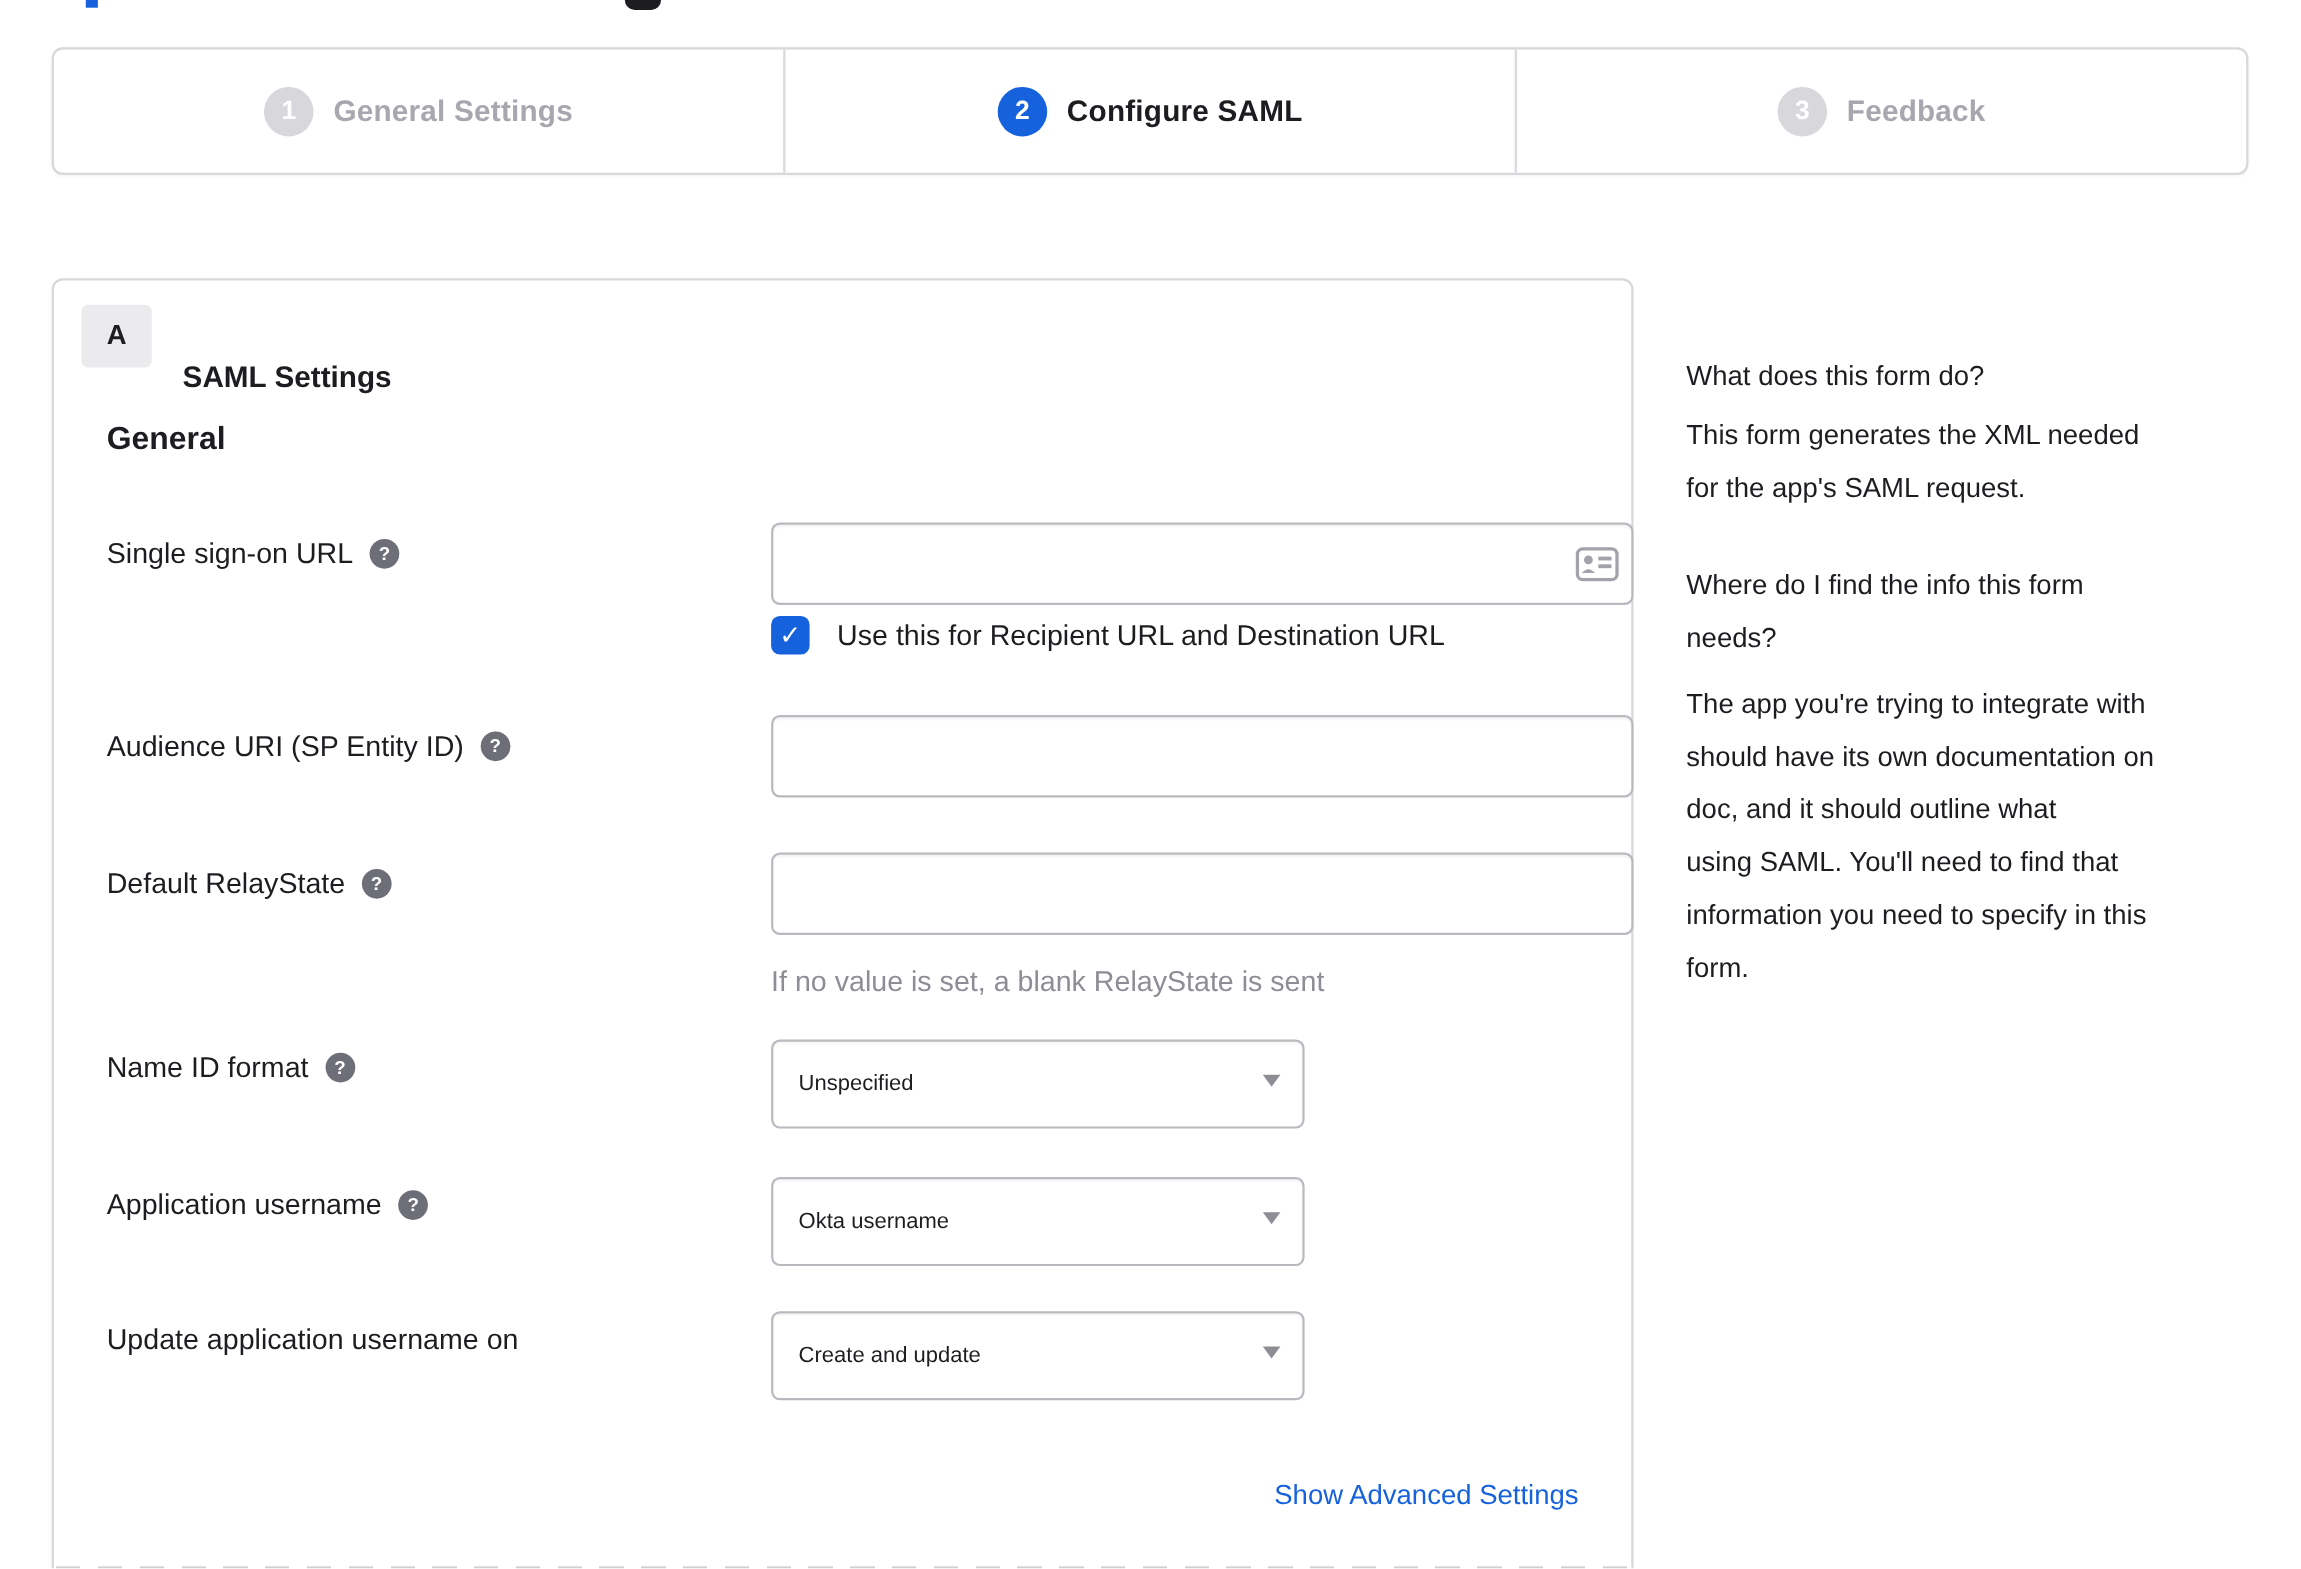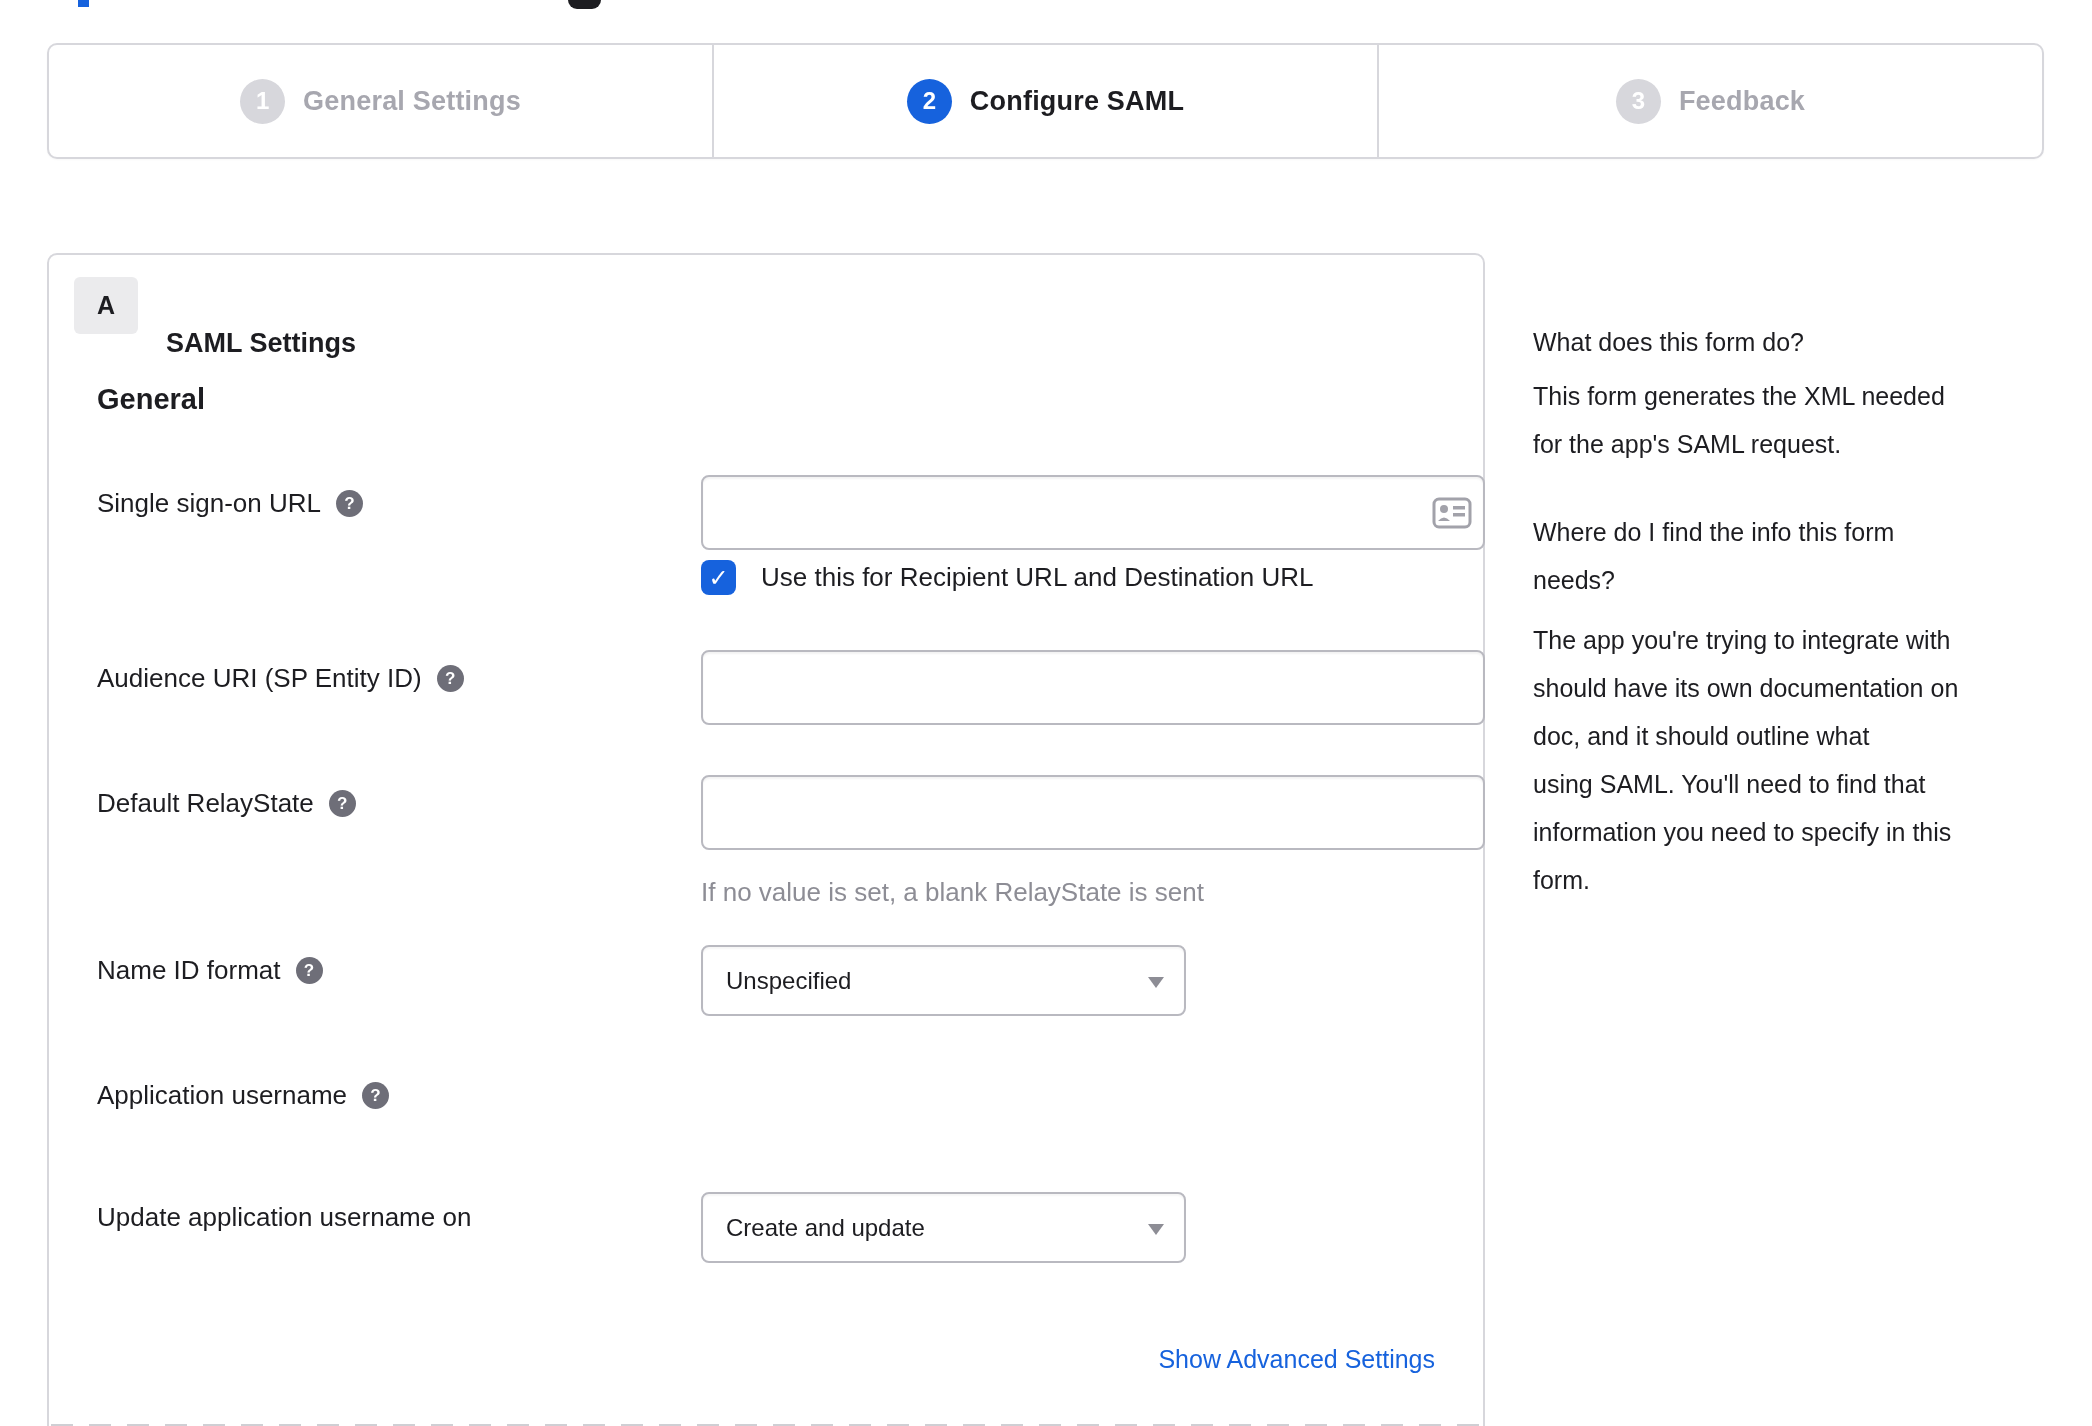--- a/index.html
+++ b/index.html
@@ -59,23 +59,23 @@
   .control { position:absolute; left:604px; top:0; }
   .text-input {
     width:784px; height:75px; border:2px solid #b9b9c0; border-radius:8px;
     background:#fff; font-size:26px; padding:0 60px 0 22px; color:#1d1d21; outline:none;
     box-shadow:inset 0 2px 2px rgba(0,0,0,0.05);
   }
   .input-wrap { position:relative; width:784px; }
   .contact-icon { position:absolute; right:13px; top:22px; width:40px; height:32px; }
 
   .select {
-    position:relative; width:485px; height:71px; border:2px solid #b9b9c0; border-radius:8px;
+    position:relative; width:485px; height:81px; border:2px solid #b9b9c0; border-radius:8px;
     background:#fff; display:flex; align-items:center; padding:0 50px 0 23px;
-    font-size:24px; color:#1d1d21; cursor:pointer;
+    font-size:20px; color:#1d1d21; cursor:pointer;
     box-shadow:inset 0 2px 2px rgba(0,0,0,0.04);
   }
   .caret {
     position:absolute; right:20px; top:30px; width:0; height:0;
     border-left:8px solid transparent; border-right:8px solid transparent;
     border-top:11px solid #8d8d95;
   }
 
   .check-row { position:absolute; left:652px; display:flex; align-items:center; gap:25px; }
   .checkbox {
@@ -185,20 +185,24 @@
         <span>Unspecified</span>
         <span class="caret"></span>
       </div>
     </div>
 
     <div class="row" style="top:815px;">
       <div class="row-label pad-select">
         <span>Application username</span>
         <span class="help-icon">?</span>
       </div>
+      <div class="control select">
+        <span>Okta username</span>
+        <span class="caret"></span>
+      </div>
     </div>
 
     <div class="row" style="top:937px;">
       <div class="row-label pad-select">
         <span>Update application username on</span>
       </div>
       <div class="control select">
         <span>Create and update</span>
         <span class="caret"></span>
       </div>

